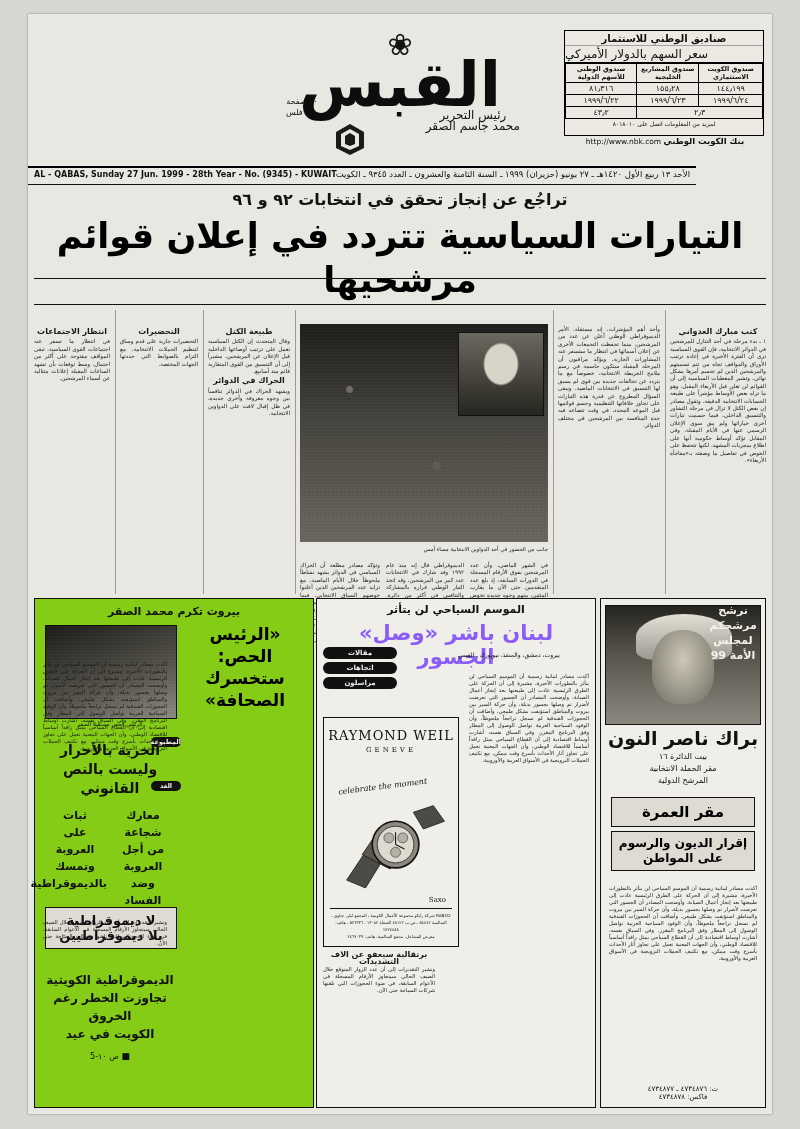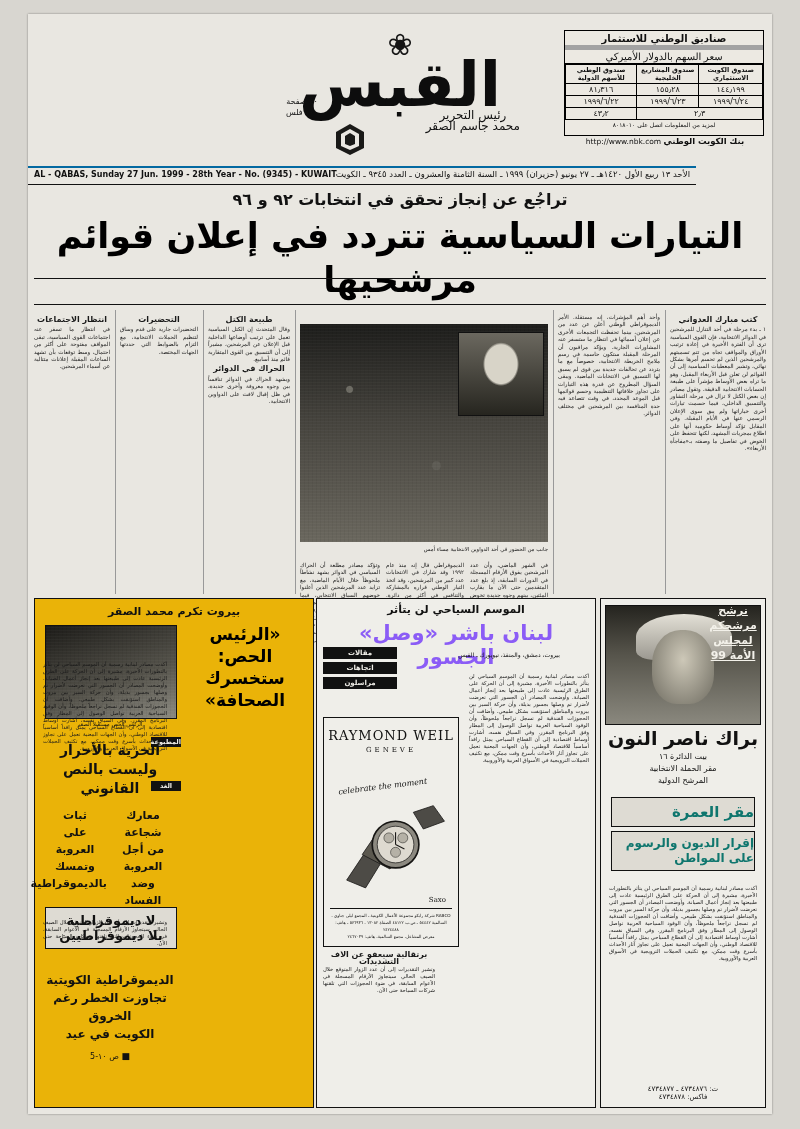--- a/index.html
+++ b/index.html
@@ -42,35 +42,35 @@
     color:#111;
   }
   .logo .editor{
     position:absolute;right:0px;top:78px;font-size:12px;line-height:11px;text-align:center;color:#111;
   }
   .mh-right-box{
     position:absolute;left:8px;top:16px;width:198px;height:104px;border:1px solid #000;
     background:#ece9e2;color:#111;
   }
   .mh-right-box .title{
-    font-size:10px;font-weight:bold;text-align:center;border-bottom:5px solid #a3a3a3;padding:2px 0 1px;
-  }
-  .mh-right-box .sub{font-size:10px;text-align:center;padding:1px 0;border-bottom:1px solid #000;font-family:Liberation Serif, serif;}
+    font-size:10px;font-weight:bold;text-align:center;border-bottom:1px solid #a3a3a3;padding:2px 0 1px;
+  }
+  .mh-right-box .sub{font-size:12px;text-align:left;padding:1px 0;border-bottom:1px solid #000;}
   .fund-table{width:100%;border-collapse:collapse;font-size:7px;}
   .fund-table th{border:1px solid #000;padding:1px 0;font-weight:bold;font-size:6.5px;}
   .fund-table td{border:1px solid #000;padding:1px 0;text-align:center;font-size:8px;}
   .mh-right-box .note{font-size:6px;text-align:center;padding:1px 2px;}
   .nbk{position:absolute;left:8px;top:122px;width:198px;text-align:center;font-size:7.5px;color:#111;}
   .nbk b{font-size:8.5px;}
   .mh-bank-logo{
     position:absolute;left:302px;top:108px;width:40px;height:34px;
   }
   .dateline{
     position:absolute;left:0;top:152px;width:668px;
-    border-top:2px solid #0369a1;border-bottom:1px solid #111;
+    border-top:2px solid #000000;border-bottom:1px solid #111;
     height:16px;
   }
   .dateline .en{position:absolute;left:6px;top:2px;font-size:8px;font-weight:bold;color:#111;}
   .dateline .ar{position:absolute;right:6px;top:1px;font-size:8.5px;color:#111;}
   
   .kicker{
     position:absolute;left:0;top:176px;width:744px;text-align:center;
     font-size:16px;font-weight:bold;color:#111;letter-spacing:2px;
   }
   .headline{
@@ -78,21 +78,21 @@
     font-size:35px;font-weight:bold;color:#000;line-height:44px;
   }
   .subhead-rule{position:absolute;left:6px;top:264px;width:732px;border-top:1px solid #111;}
   .subhead{
     position:absolute;left:0;top:268px;width:744px;text-align:center;
     font-size:14.5px;font-weight:bold;color:#111;letter-spacing:1px;
   }
   .subhead-rule2{position:absolute;left:6px;top:290px;width:732px;border-top:1px solid #111;}
   
   .top-block{position:absolute;left:6px;top:296px;width:732px;height:284px;}
-  .col{position:absolute;top:4px;font-size:5.6px;line-height:7.4px;color:#1a1a1a;text-align:justify;}
+  .col{position:absolute;top:16px;font-size:5.6px;line-height:7.4px;color:#1a1a1a;text-align:justify;}
   .colrule{position:absolute;top:0;width:0;border-right:1px solid #999;}
   .ar-text{font-family:"DejaVu Sans",sans-serif;}
   .colhead{font-size:8px;font-weight:bold;text-align:center;display:block;margin:2px 0 3px;}
   .photo{
     background:#2a2a28;position:absolute;
     background-image:
       radial-gradient(circle at 20% 30%, #6d6b63 0 3px, transparent 4px),
       radial-gradient(circle at 55% 65%, #5e5c55 0 4px, transparent 5px),
       radial-gradient(circle at 80% 25%, #7a786f 0 3px, transparent 4px),
       linear-gradient(180deg,#1d1d1b 0%,#46443e 45%,#6a675e 100%);
@@ -101,21 +101,21 @@
     background-image:repeating-linear-gradient(0deg,rgba(255,255,255,.05) 0 1px,transparent 1px 3px),
                      repeating-linear-gradient(90deg,rgba(0,0,0,.08) 0 1px,transparent 1px 4px);}
   .portrait{
     position:absolute;background:#3a3833;border:1px solid #111;
     background-image:radial-gradient(ellipse at 50% 38%,#d8d4c8 0 16px,transparent 18px),
                      linear-gradient(180deg,#6b685f,#26251f);
   }
   
   .mid{position:absolute;left:6px;top:584px;width:732px;height:512px;}
   .box{position:absolute;border:1px solid #111;}
-  .blackhead{background:#111;color:#f0eee8;text-align:center;font-weight:bold;}
+  .blackhead{background:#111;color:#f0eee8;text-align:center;font-weight:bold;border-radius:6px;}
   .rw-ad{position:absolute;left:196px;top:110px;width:252px;height:380px;border:1px solid #111;background:#efeee9;}
   .rw-brand{position:absolute;left:0;top:18px;width:100%;text-align:center;font-size:21px;letter-spacing:1px;font-family:"DejaVu Serif","Liberation Serif",serif;color:#111;}
   .rw-sub{position:absolute;left:0;top:44px;width:100%;text-align:center;font-size:11px;letter-spacing:3px;font-family:"DejaVu Serif","Liberation Serif",serif;color:#111;}
   .rw-tag{position:absolute;left:28px;top:130px;font-size:14px;font-style:italic;font-family:"DejaVu Serif","Liberation Serif",serif;color:#111;transform:rotate(-7deg);}
   .watch{position:absolute;left:18px;top:150px;width:216px;height:170px;}
   .rw-foot{position:absolute;left:6px;right:6px;bottom:6px;font-size:5.2px;line-height:7px;text-align:center;color:#111;border-top:1px solid #111;padding-top:3px;}
   .rw-sig{position:absolute;right:26px;bottom:76px;font-size:9px;font-family:"DejaVu Serif","Liberation Serif",serif;color:#111;margin-top:16px;}
   .sheikh{
     position:absolute;left:8px;top:26px;width:156px;height:120px;
     background:linear-gradient(180deg,#25241f 0%,#55534a 40%,#8a887e 100%);
@@ -123,21 +123,21 @@
   }
   .sheikh .face{position:absolute;left:46px;top:24px;width:62px;height:74px;border-radius:46% 46% 40% 40%;
     background:radial-gradient(ellipse at 50% 40%,#cdc8b8,#6f6c61);}
   .sheikh .ghutra{position:absolute;left:30px;top:8px;width:96px;height:46px;border-radius:50% 50% 20% 20%;
     background:linear-gradient(180deg,#e3e0d6,#9b9890);}
   .photo-interview{
     position:absolute;left:8px;top:44px;width:150px;height:92px;border:1px solid #111;
     background:linear-gradient(160deg,#1c1b18,#55534b 60%,#8d8b82);
   }
   .tiny{font-size:5.3px;line-height:7px;text-align:justify;color:#1a1a1a;}
-  .cbox{border:1px solid #111;font-weight:bold;color:#0f766e;}
+  .cbox{border:1px solid #111;text-align:center;font-weight:bold;color:#000000;}
 </style>
 </head>
 <body>
 
 <div class="page">
  <div class="sheet">
 
   <div class="masthead">
 
 
@@ -252,21 +252,21 @@
     </div>
   </div>
 
   <div class="mid">
 
     <div class="box" style="right:0;top:0;width:164px;height:508px;background:#efeee9;">
       <div class="sheikh" style="left:4px;top:6px;width:154px;height:118px;">
         <div class="ghutra"></div>
         <div class="face"></div>
       </div>
-      <div style="position:absolute;right:6px;top:4px;text-align:center;width:52px;color:#f3f1ea;font-weight:bold;font-size:11px;line-height:15px;text-decoration:underline;">
+      <div style="position:absolute;right:6px;top:4px;text-align:center;width:52px;color:#f3f1ea;font-weight:bold;font-size:11px;line-height:15px;">
         <div>نرشح</div>
         <div>مرشحكم</div>
         <div>لمجلس</div>
         <div>الأمة 99</div>
       </div>
       <div style="position:absolute;left:0;top:128px;width:100%;text-align:center;font-size:19px;font-weight:bold;color:#111;">براك ناصر النون</div>
       <div style="position:absolute;left:0;top:152px;width:100%;text-align:center;font-size:8px;color:#111;line-height:12px;">
         <div>بيت الدائرة ١٦</div>
         <div>مقر الحملة الانتخابية</div>
         <div>المرشح الدولية</div>
@@ -319,21 +319,21 @@
           <circle cx="131" cy="74" r="9" fill="#b5b1a6" stroke="#2a2926"></circle>
           <circle cx="118" cy="100" r="9" fill="#b5b1a6" stroke="#2a2926"></circle>
           <path d="M118 86 L118 64 M118 86 L134 94" stroke="#1b1a18" stroke-width="2"></path>
         </svg>
         <div class="rw-sig" style="font-size:7px;right:12px;bottom:42px;">Saxo</div>
         <div class="rw-foot" style="font-size:4.2px;white-space:pre-line;">RABCO شركة رابكو مجموعة الأعمال الكويتية ـ المجمع ليلى جناوي ـ السالمية ٥٤٤٤٢  ـ ص.ب ٤٨١٢٢ الصفاة ١٣٠٨٢ ـ ٥٧٦٩٣٦ ـ هاتف: ٢٤٢٤٤٨٨
 معرض المشاعل، مجمع السالمية، هاتف: ٢٤٦٧٠٣٩</div>
       </div>
     </div>
 
-    <div class="box" style="left:0;top:0;width:278px;height:508px;background:#eab308;">
+    <div class="box" style="left:0;top:0;width:278px;height:508px;background:#84cc16;">
       <div style="position:absolute;left:0;top:6px;width:100%;text-align:center;font-size:11px;font-weight:bold;color:#111;">بيروت تكرم محمد الصقر</div>
       <div style="position:absolute;right:8px;top:24px;width:120px;text-align:center;font-size:17px;font-weight:bold;color:#000;line-height:22px;">
         <div>«الرئيس الحص:</div>
         <div>ستخسرك الصحافة»</div>
       </div>
       <div class="photo-interview" style="left:10px;top:26px;width:130px;height:92px;">
         <div class="photo-grain"></div>
       </div>
       <div style="position:absolute;left:10px;top:122px;width:130px;text-align:center;font-size:5.4px;color:#111;">الرئيس الحص مستقبلاً الصقر</div>
 

